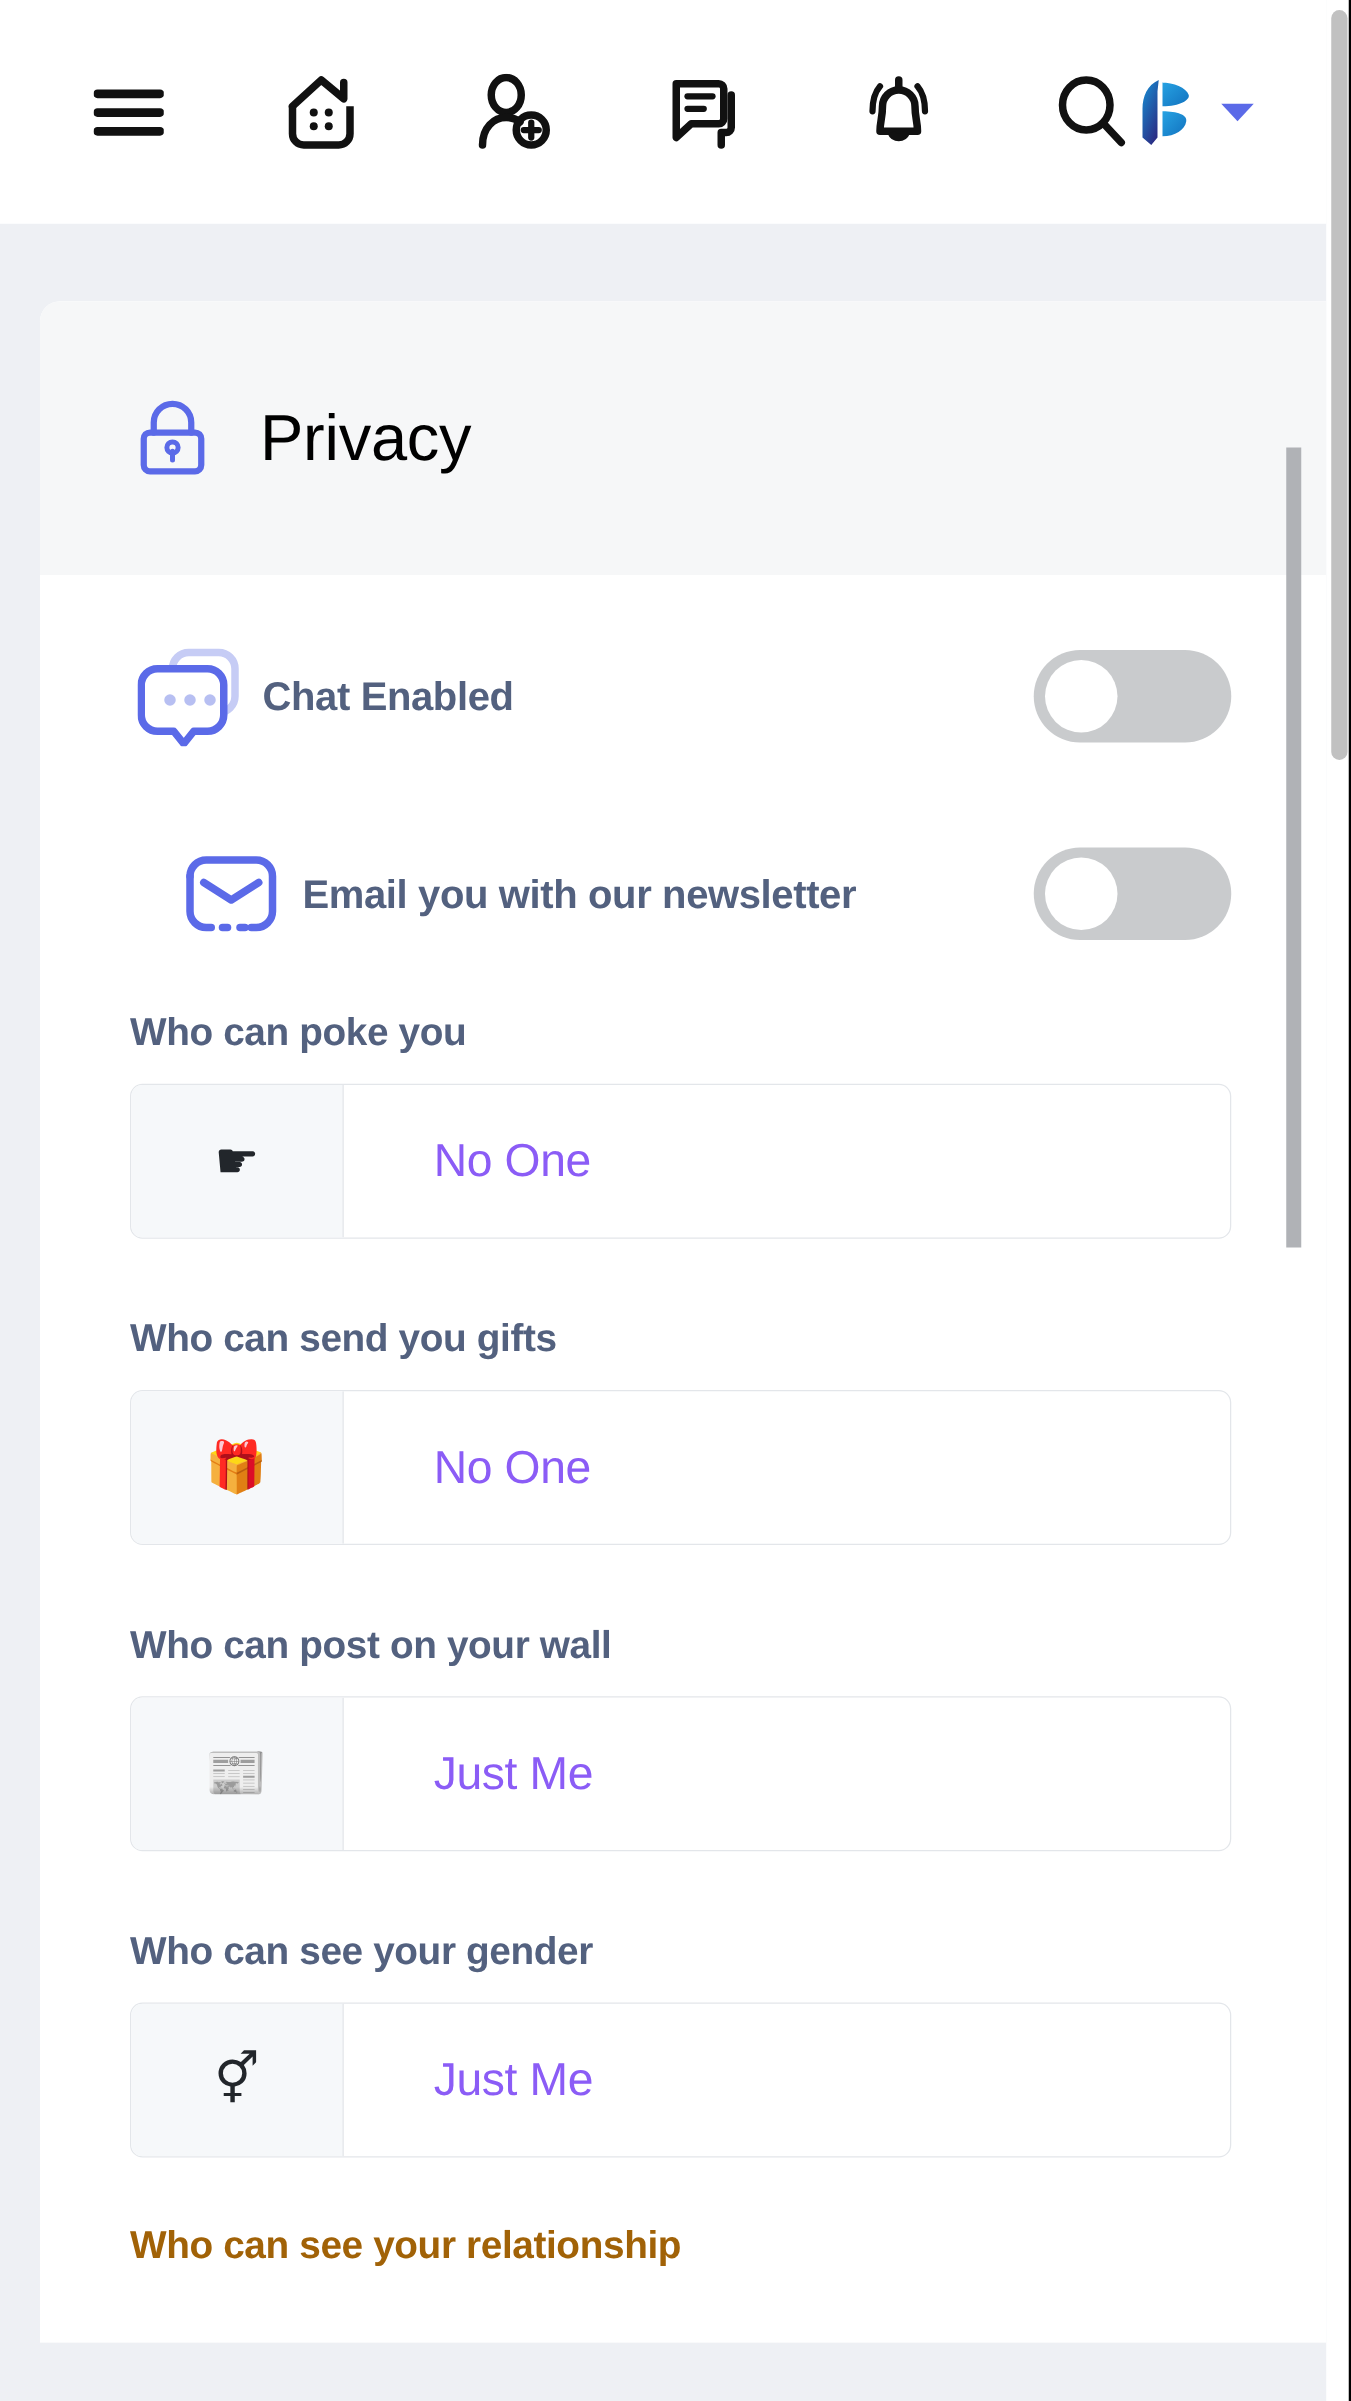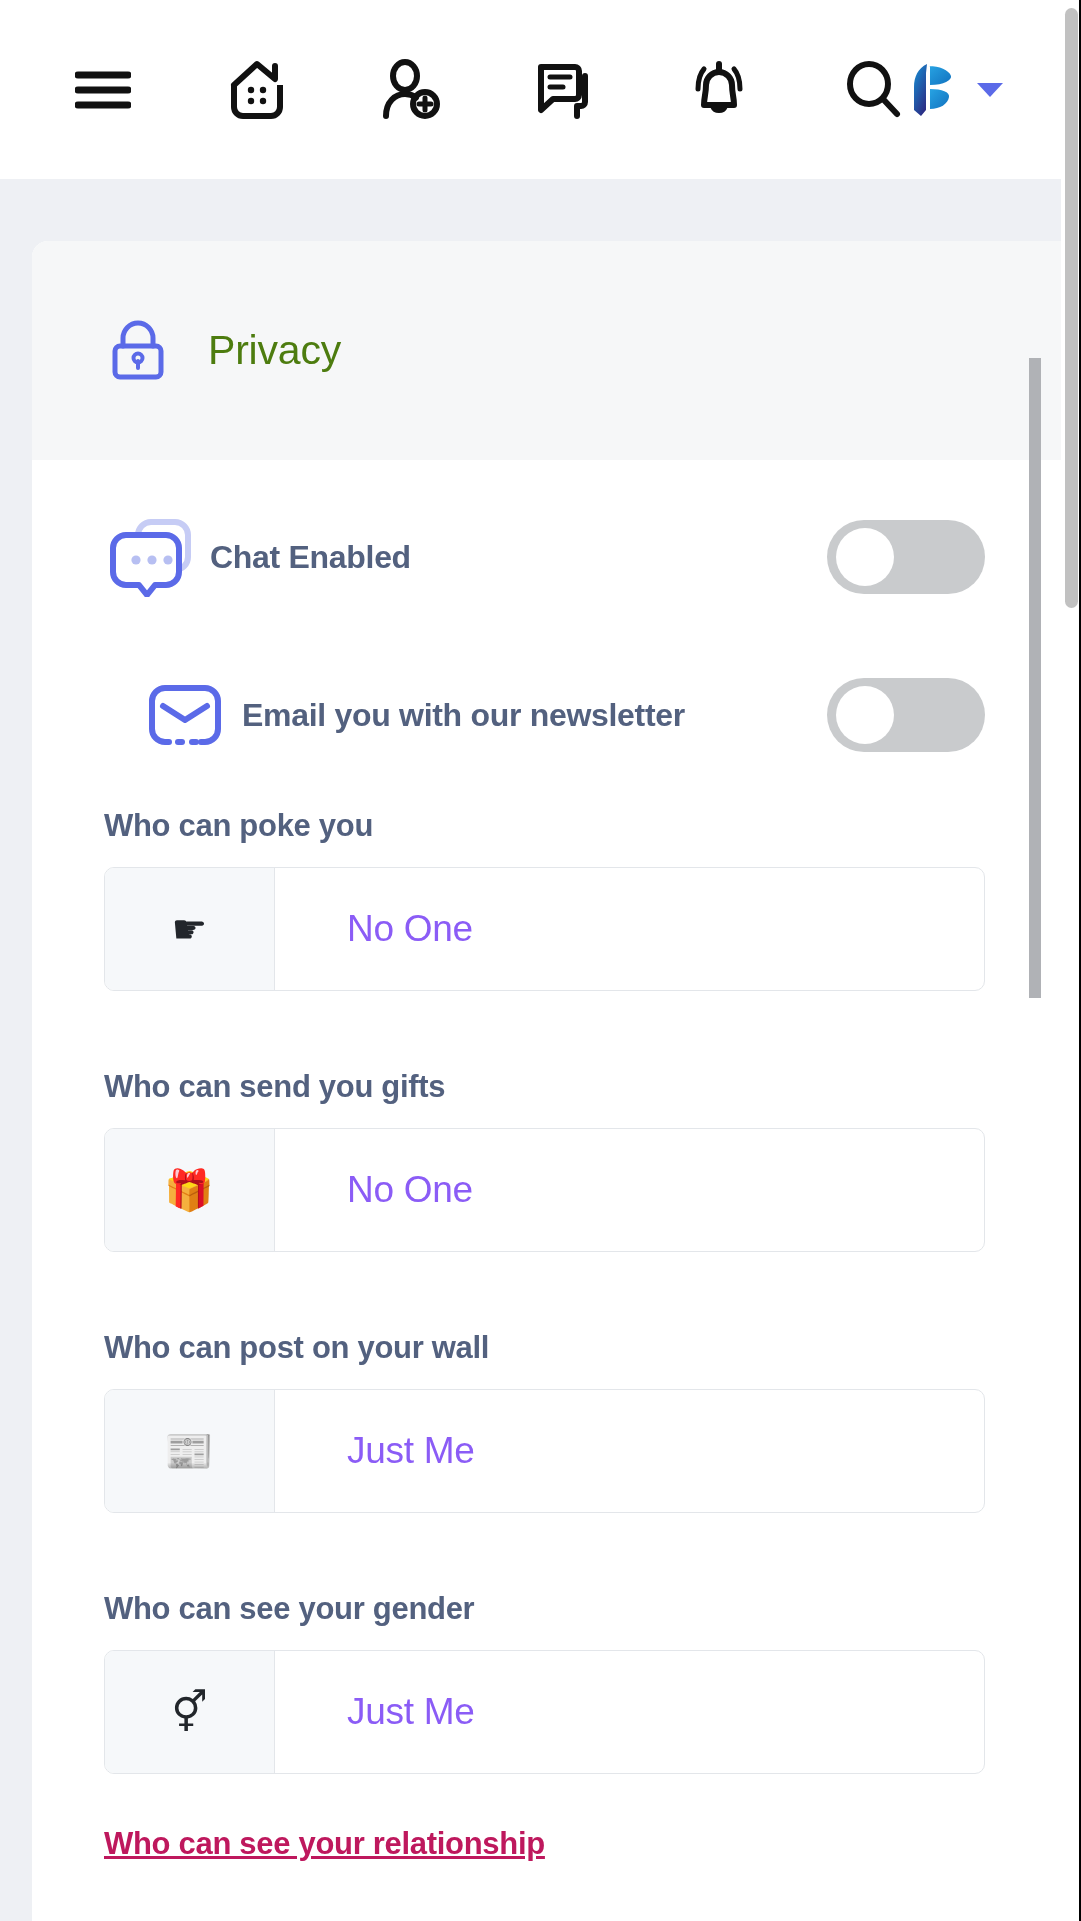--- a/index.html
+++ b/index.html
@@ -79,22 +79,22 @@
   .card-header {
     background: #f6f7f8;
     height: 219px;
     display: flex;
     align-items: center;
     padding-left: 78px;
     gap: 42px;
   }
   .lock-icon { width: 56px; height: 62px; display:block; }
   .card-header-title {
-    font-size: 41px;
-    color: #4d7c0f;
+    font-size: 52px;
+    color: #000000;
     font-weight: 400;
     letter-spacing: -0.2px;
   }
 
   .card-body {
     background: #ffffff;
     padding: 0 0 60px 0;
   }
 
   
@@ -134,21 +134,21 @@
     position: absolute;
     top: 8px; left: 9px;
     width: 58px; height: 58px;
     border-radius: 50%;
     background: #ffffff;
   }
 
   
   .field-group { padding: 0 76px 0 72px; }
   .field-group.g1 { margin-top: 38px; }
-  .field-group.g2 { margin-top: 78px; }
+  .field-group.g2 { margin-top: 62px; }
   .field-label {
     font-size: 31px;
     font-weight: 700;
     color: #53617f;
     letter-spacing: -0.3px;
     margin-bottom: 23px;
   }
   .select-wrap {
     display: flex;
     border: 1px solid #e3e6ea;
@@ -178,23 +178,22 @@
     font-size: 37px;
     color: #8b5cf6;
     letter-spacing: -0.3px;
   }
 
   .cut-label {
     padding: 0 72px;
     margin-top: 52px;
     font-size: 31px;
     font-weight: 700;
-    color: #be185d;
+    color: #a16207;
     letter-spacing: -0.3px;
-    text-decoration: underline;
   }
 
   
   .vscroll-outer {
     position: absolute;
     top: 0; right: 0;
     width: 20px;
     height: 1921px;
     background: #ffffff;
     z-index: 20;

